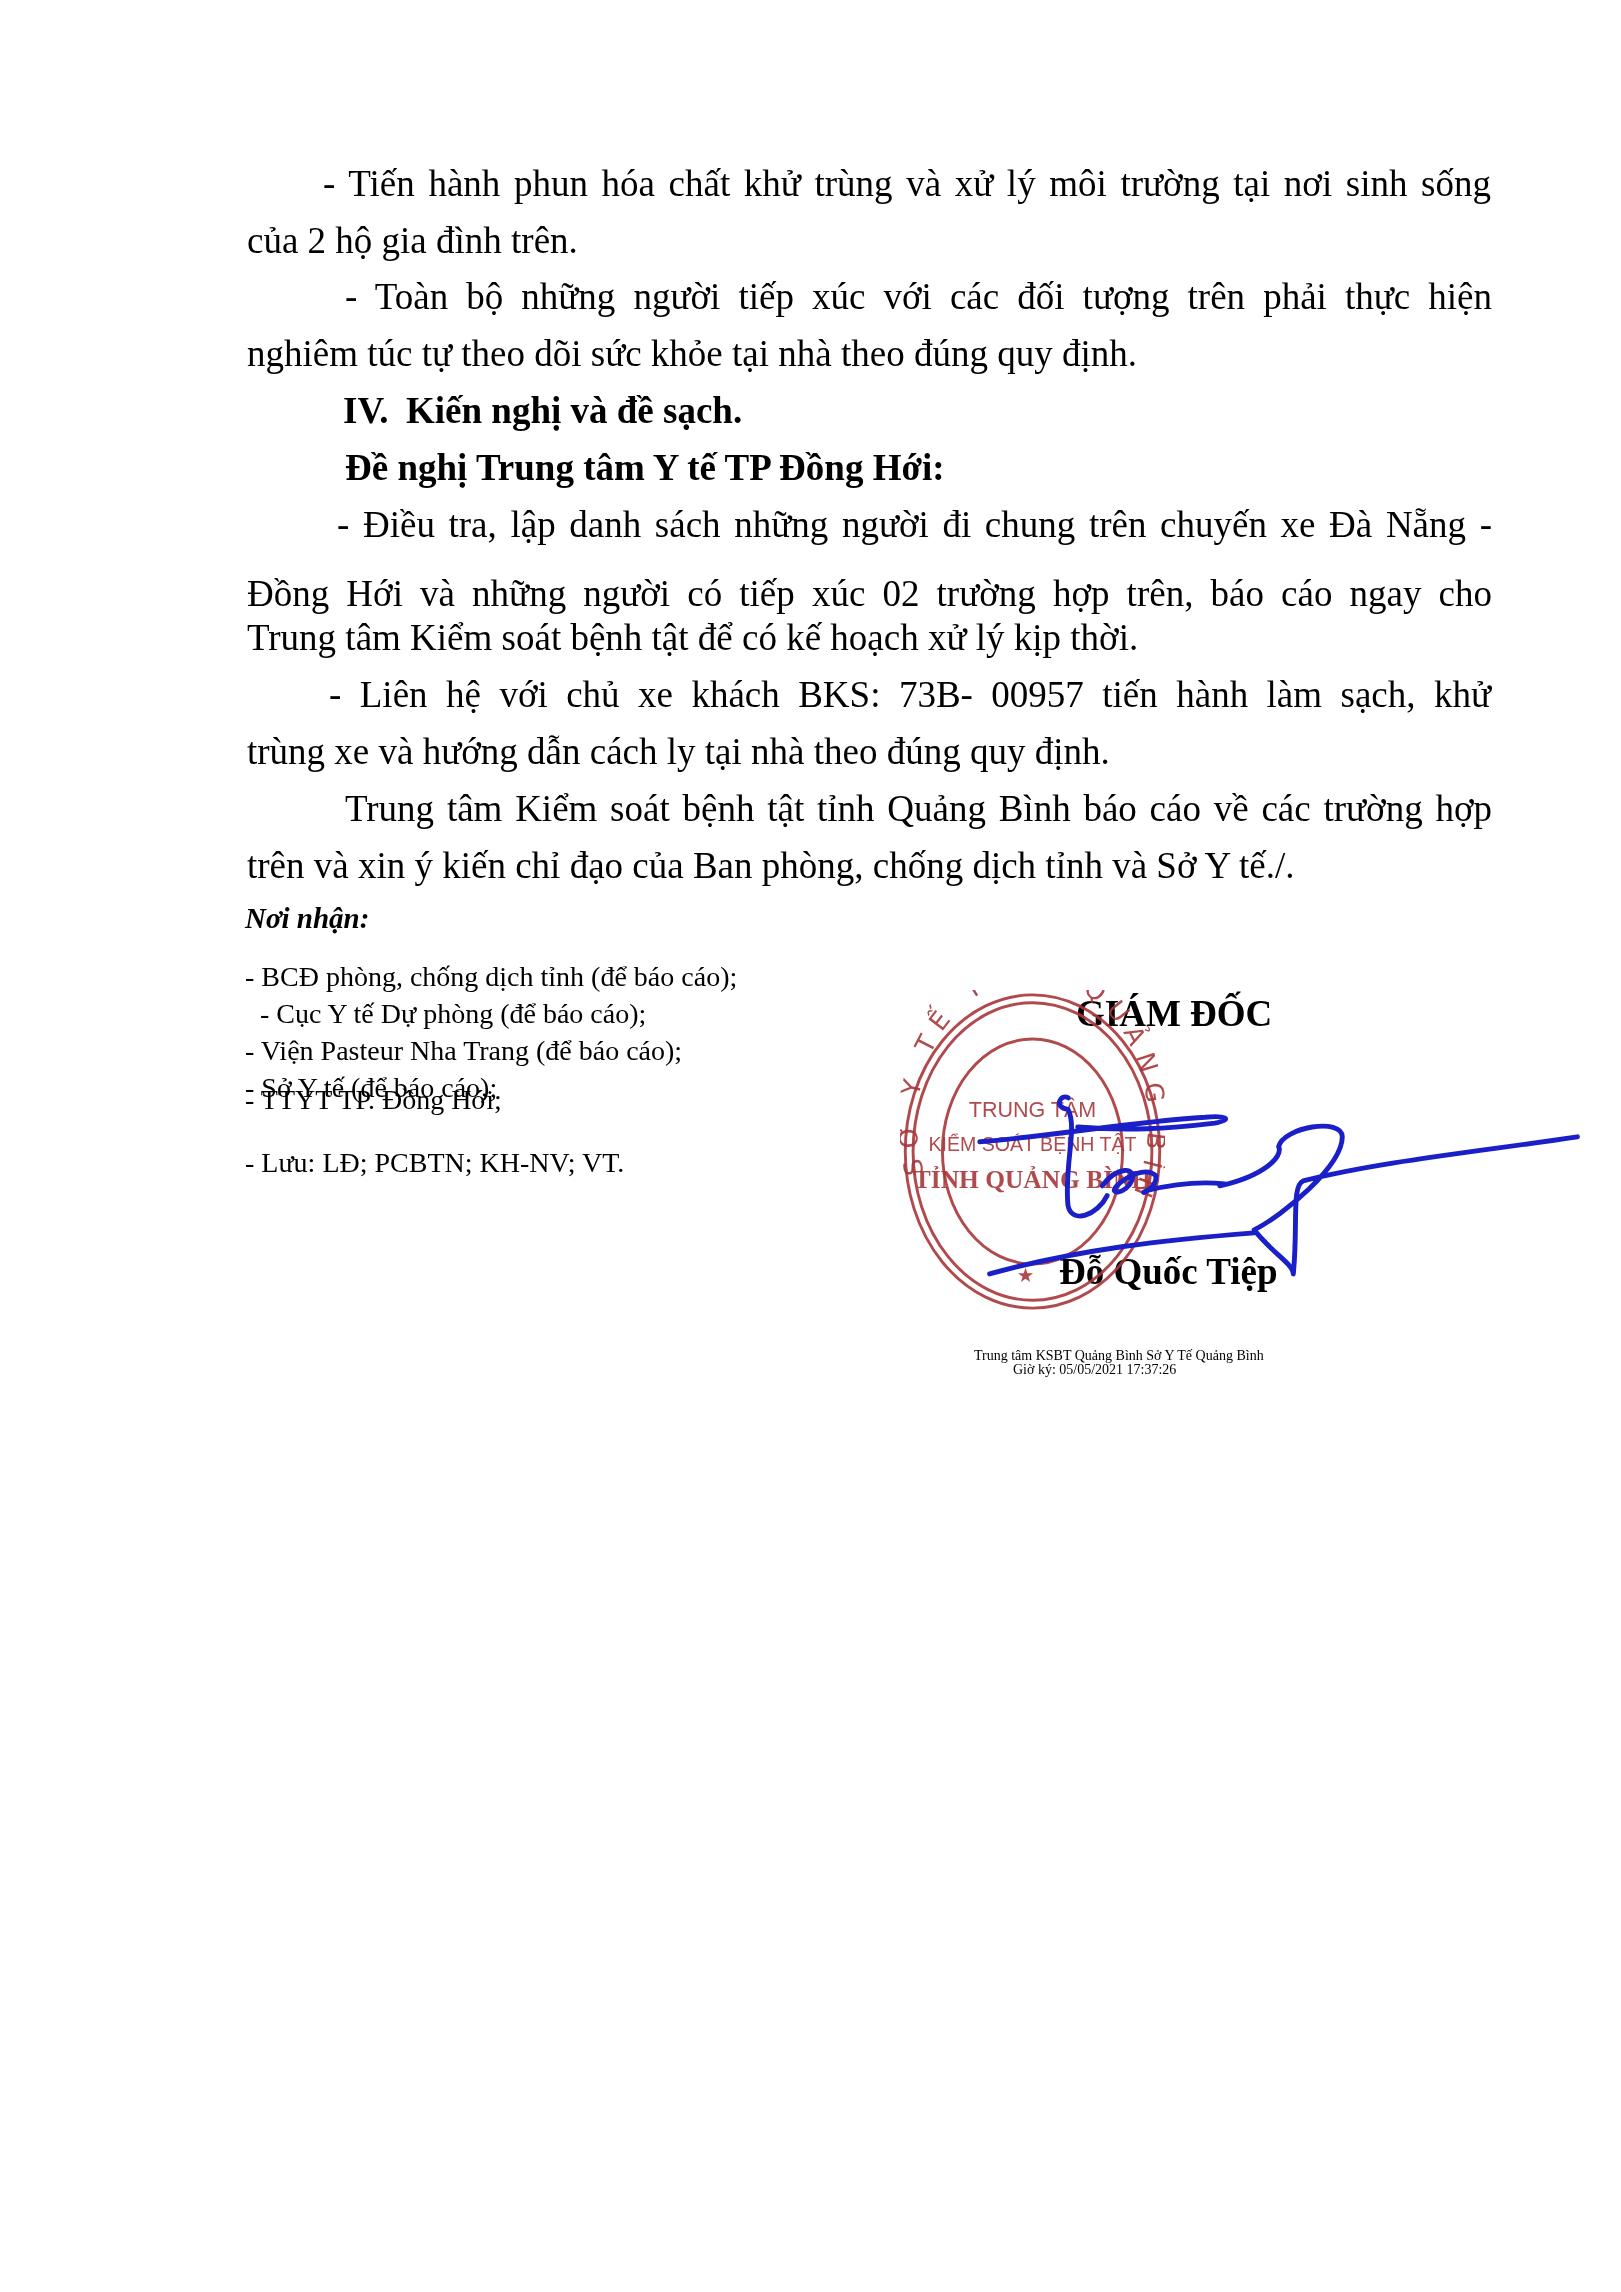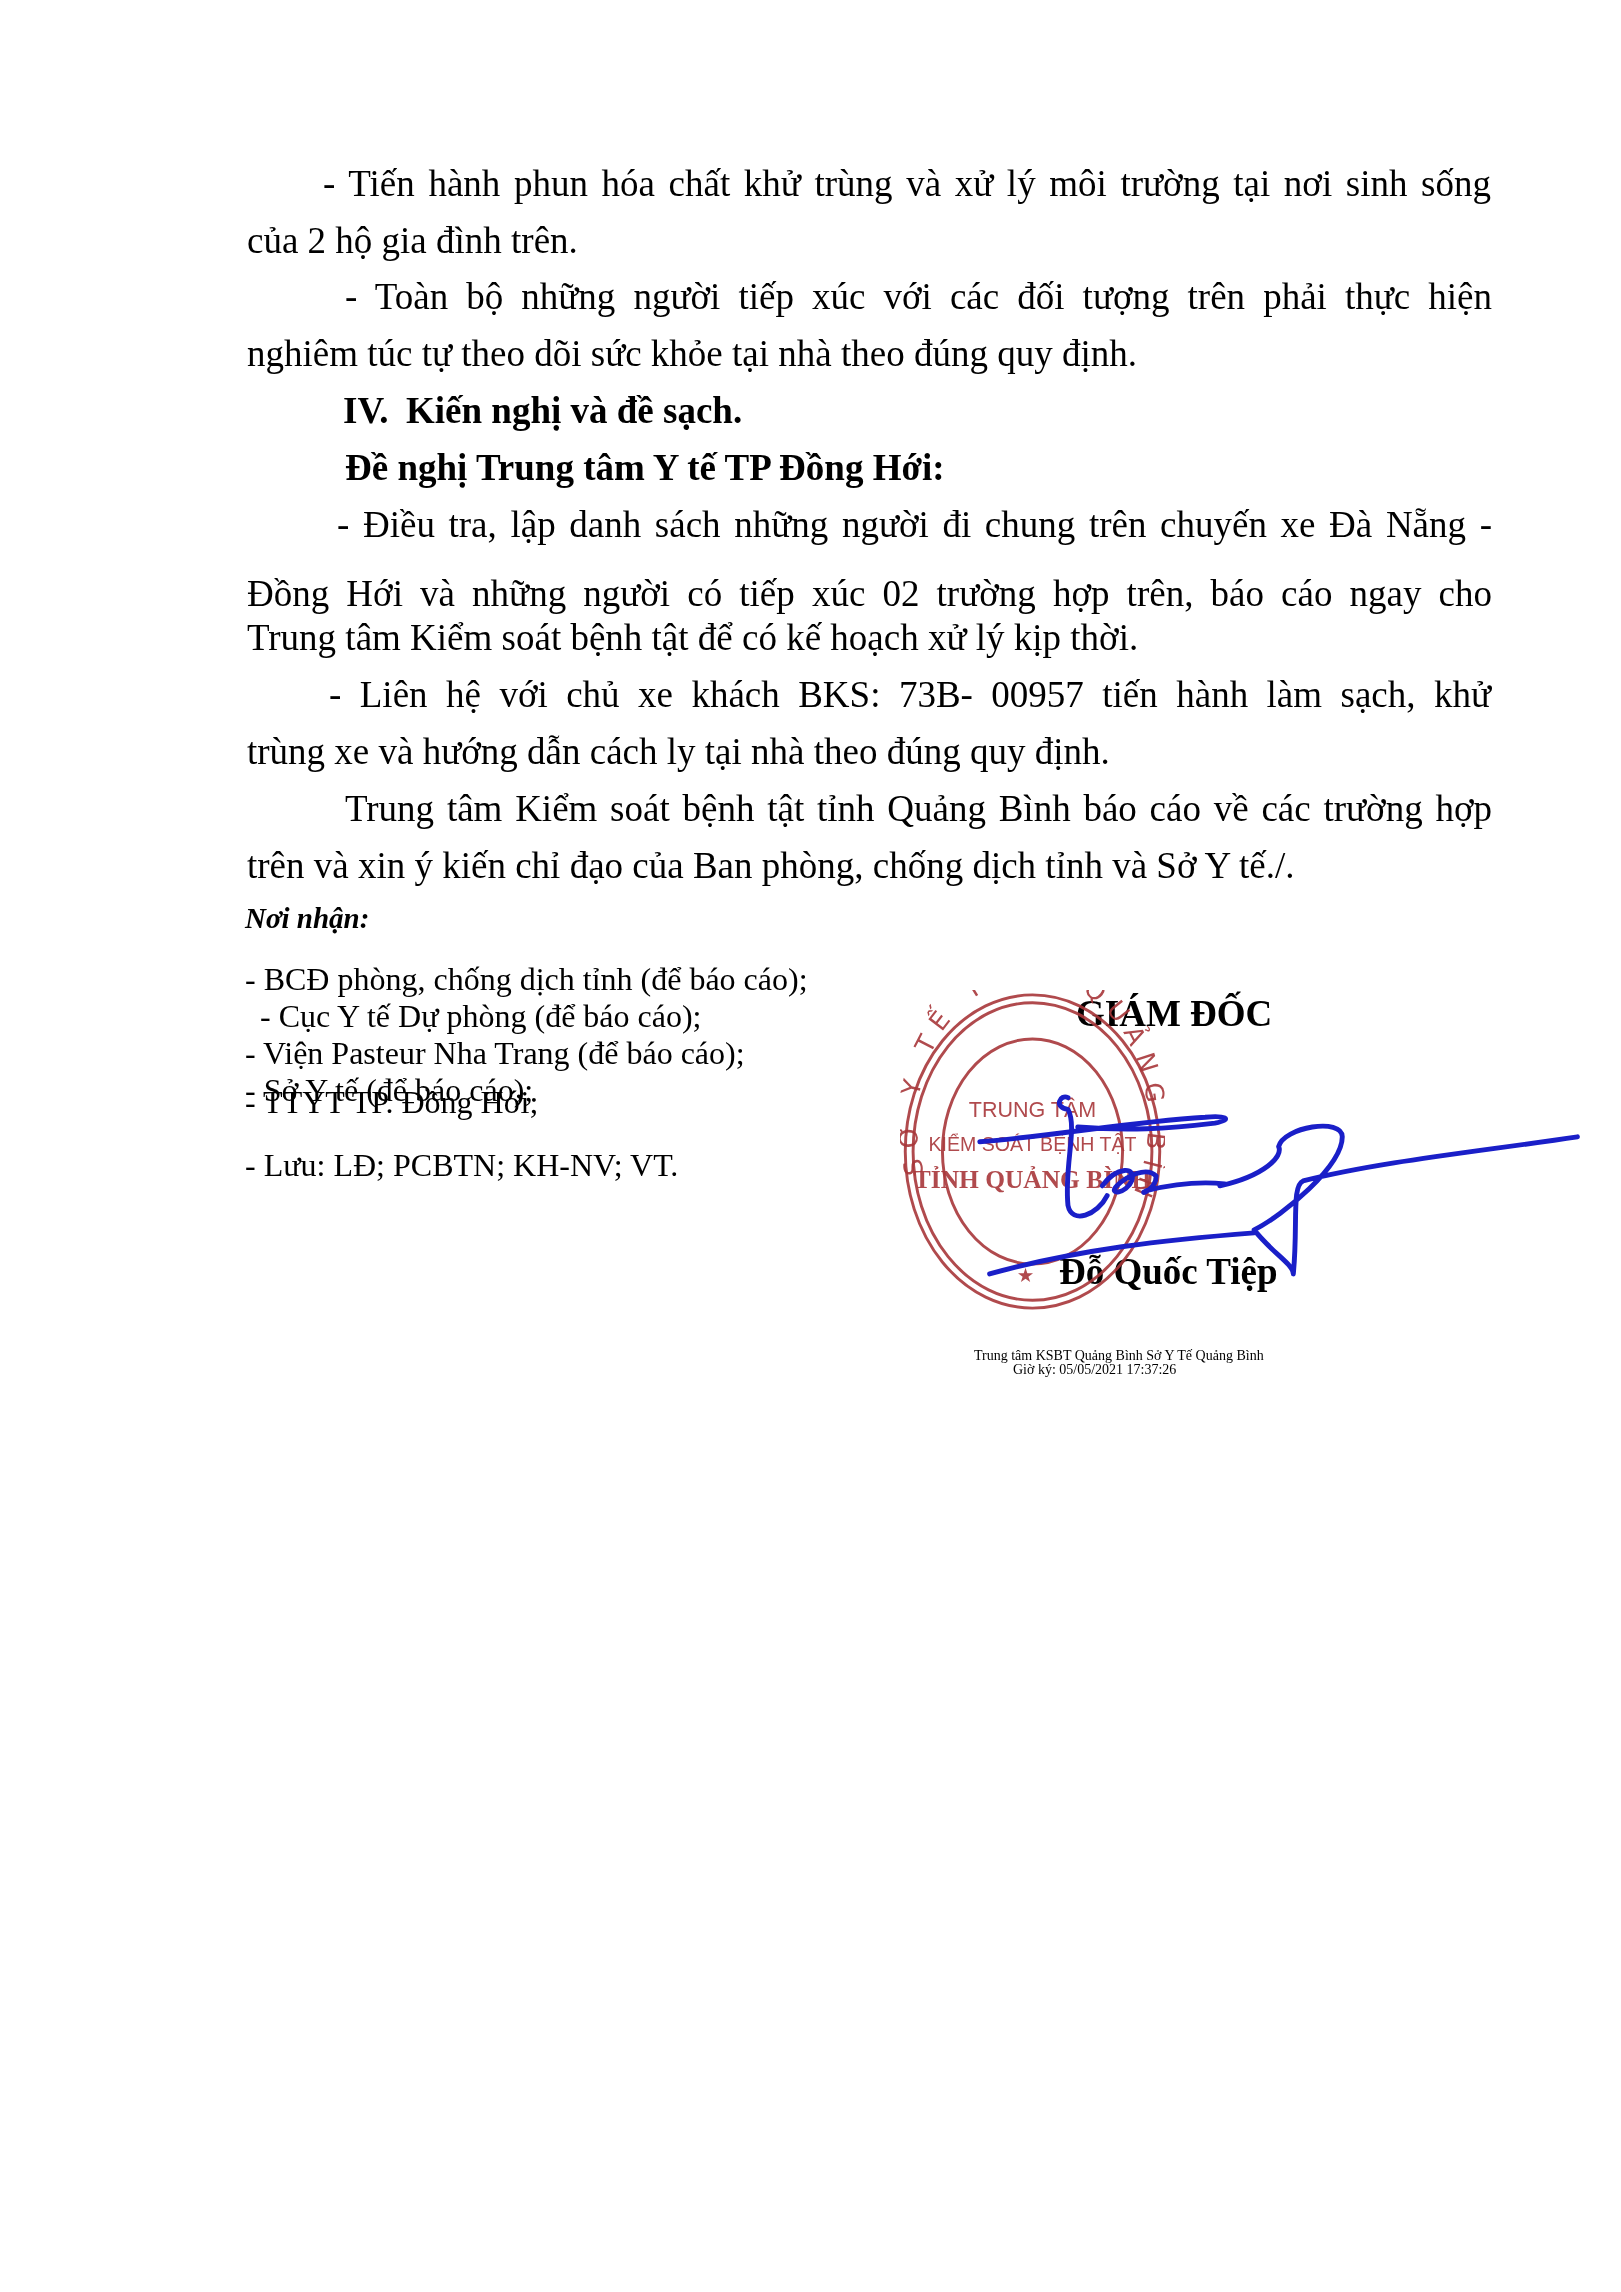--- a/index.html
+++ b/index.html
@@ -2,21 +2,21 @@
 <html><head>
   <meta charset="utf-8">
   <style>
     html, body { margin: 0; padding: 0; background: #ffffff; }
     body { width: 1621px; height: 2293px; position: relative; overflow: hidden;
            font-family: "Liberation Serif", "DejaVu Serif", serif; color: #000; }
     .line { position: absolute; font-size: 37px; white-space: nowrap; line-height: 1; }
     .just { text-align: justify; text-align-last: justify; }
     .bold { font-weight: bold; }
     .ital { font-style: italic; }
-    .recv { position: absolute; font-size: 32px; line-height: 1; white-space: nowrap; }
+    .recv { position: absolute; font-size: 28px; line-height: 1; white-space: nowrap; }
     .sig-meta { position: absolute; font-size: 14px; line-height: 1.05; white-space: nowrap; }
     #stamp { position: absolute; left: 900px; top: 990px; width: 265px; height: 323px; }
     #signature { position: absolute; left: 970px; top: 1068px; width: 627px; height: 216px; }
   </style>
 </head>
 <body>
 
 <div>
 
   <div class="line just" style="left:323px; top:165px; width:1168px;">- Tiến hành phun hóa chất khử trùng và xử lý môi trường tại nơi sinh sống</div>

